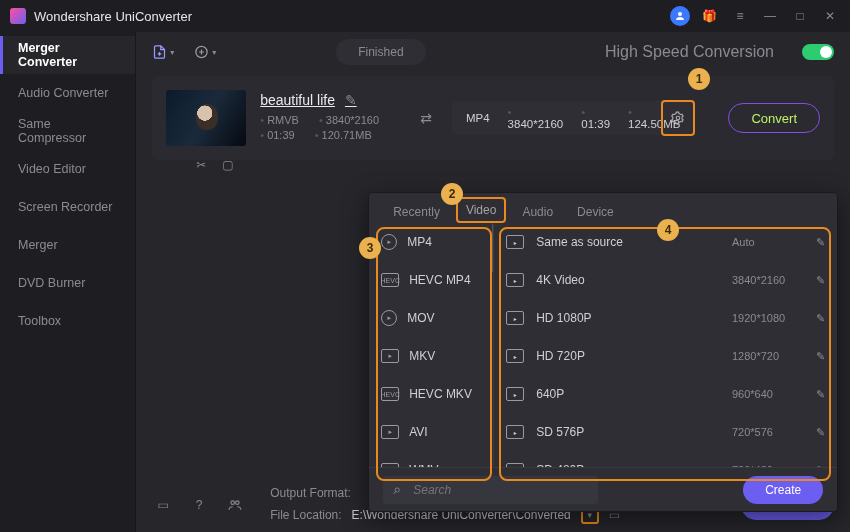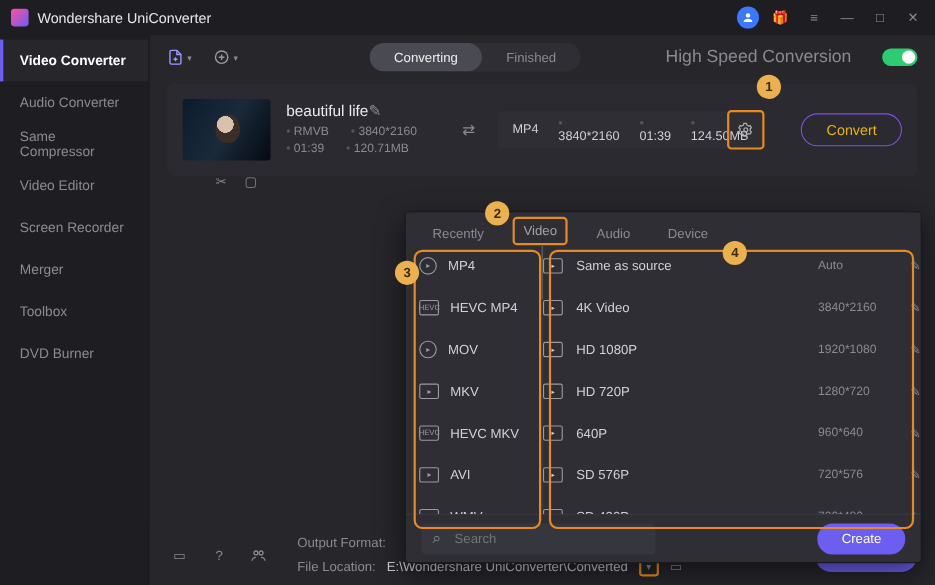--- a/index.html
+++ b/index.html
@@ -38,49 +38,49 @@
   .seg .opt.active{background:#4a4a52;color:#eee;border-radius:16px;}
   .toolbar .spacer{flex:1;}
   .hs-label{color:var(--muted);font-size:16px;margin-right:8px;}
   .toggle{width:32px;height:16px;background:#2ecc71;border-radius:10px;position:relative;}
   .toggle::after{content:"";position:absolute;width:12px;height:12px;background:#fff;border-radius:50%;top:2px;right:2px;}
   .card{margin:4px 16px 0 16px;background:var(--panel);border-radius:6px;height:84px;display:flex;align-items:center;padding:0 14px;gap:14px;position:relative;}
   .thumb{width:80px;height:56px;background:linear-gradient(120deg,#0b1b2b,#1b2a3a,#050912);border-radius:3px;position:relative;overflow:hidden;}
   .thumb::after{content:"";position:absolute;left:30px;top:14px;width:22px;height:26px;border-radius:50% 50% 45% 45%;background:radial-gradient(circle at 40% 35%,#d8c2ad 35%,#3b2e26 36%);}
   .thumb-ctl{position:absolute;left:30px;bottom:-26px;display:flex;gap:16px;color:var(--muted);font-size:12px;}
   .info{flex:0 0 140px;}
-  .title-row{display:flex;align-items:flex-end;gap:0;color:#e9e9ee;font-size:14px;margin-bottom:6px;}
+  .title-row{display:flex;align-items:flex-end;gap:10px;color:#e9e9ee;font-size:14px;margin-bottom:6px;text-decoration:underline;}
   .meta{display:flex;gap:20px;color:var(--muted);font-size:11px;margin-bottom:3px;}
   .meta span::before{content:"• ";color:#555;}
   .swap{color:var(--muted);font-size:14px;padding:0 6px;}
   .out-pill{flex:1;background:var(--bg3);border-radius:4px;height:34px;display:flex;align-items:center;gap:18px;padding:0 14px;color:#cfcfd6;font-size:11.5px;position:relative;max-width:270px;}
   .out-pill span::before{content:"• ";color:#555;}
   .out-pill span:first-child::before{content:"";}
   .gear-box{position:absolute;right:-1px;top:-1px;width:34px;height:36px;border:2px solid var(--orange);border-radius:4px;display:flex;align-items:center;justify-content:center;color:#aaa;}
   .callout{position:absolute;width:22px;height:22px;background:var(--orange2);color:#3b2a06;font-weight:700;border-radius:50%;display:flex;align-items:center;justify-content:center;font-size:12px;z-index:30;}
-  .convert{margin-left:20px;border:1.5px solid var(--accent2);color:#eab308;background:transparent;height:30px;padding:0 22px;border-radius:18px;font-size:13px;}
+  .convert{margin-left:20px;border:1.5px solid var(--accent2);color:#bef264;background:transparent;height:30px;padding:0 22px;border-radius:18px;font-size:13px;}
   
   .pop{position:absolute;left:232px;top:160px;width:470px;height:320px;background:var(--bg3);border-radius:4px;box-shadow:0 8px 24px rgba(0,0,0,.5);z-index:20;display:flex;flex-direction:column;border:1px solid #1a1a1e;}
-  .pop-tabs{display:flex;gap:18px;padding:8px 16px 0 16px;height:30px;align-items:flex-end;}
+  .pop-tabs{display:flex;gap:8px;padding:8px 16px 0 16px;height:30px;align-items:flex-end;}
   .pop-tab{color:var(--muted);font-size:12px;cursor:pointer;padding:4px 8px;}
   .pop-tab.active{color:#a3a3a3;border:2px solid var(--orange);border-radius:4px;position:relative;}
   .pop-body{flex:1;display:flex;overflow:hidden;}
   .fmt-col{width:125px;border-right:1px solid var(--border);overflow:auto;position:relative;}
   .fmt-col::after{content:"";position:absolute;top:0;right:-3px;width:4px;height:50px;background:#555;border-radius:2px;}
   .fmt-item{height:38px;display:flex;align-items:center;gap:10px;padding:0 12px;color:#cfcfd6;font-size:12px;cursor:pointer;}
   .fmt-icn{width:18px;height:14px;border:1.5px solid #9a9aa3;border-radius:2px;display:flex;align-items:center;justify-content:center;font-size:7px;color:#9a9aa3;}
   .fmt-icn.round{border-radius:50%;width:16px;height:16px;}
   .res-col{flex:1;overflow:auto;}
-  .res-item{height:38px;display:flex;align-items:center;gap:12px;padding:0 0;color:#cfcfd6;font-size:12px;cursor:pointer;position:relative;}
+  .res-item{height:38px;display:flex;align-items:center;gap:12px;padding:0 12px;color:#cfcfd6;font-size:12px;cursor:pointer;position:relative;}
   .res-item .picn{width:18px;height:14px;border:1.5px solid #9a9aa3;border-radius:2px;display:flex;align-items:center;justify-content:center;font-size:6px;}
   .res-item .label{flex:1;}
   .res-item .dim{width:72px;color:var(--muted);font-size:11px;}
   .res-item .edit{color:var(--muted);font-size:11px;}
   .pop-foot{height:44px;display:flex;align-items:center;padding:0 14px;gap:12px;border-top:1px solid var(--border);}
-  .search{flex:1;background:var(--bg4);border:none;border-radius:4px;height:28px;color:var(--text);padding:0 28px 0 10px;font-size:12px;}
+  .search{flex:1;background:var(--bg4);border:none;border-radius:4px;height:28px;color:var(--text);padding:0 28px 0 10px;font-size:12px;font-style:italic;}
   .search-wrap{position:relative;flex:1;}
   .search-wrap::before{content:"⌕";position:absolute;left:10px;top:5px;color:var(--muted);font-size:14px;}
   .search{padding-left:30px;}
   .create{background:var(--accent);color:#fff;border:none;height:28px;padding:0 22px;border-radius:16px;font-size:12px;}
   .ring3{position:absolute;border:2px solid var(--orange);border-radius:8px;pointer-events:none;z-index:25;}
   .ring-fmt{left:7px;top:34px;width:116px;height:254px;}
   .ring-res{left:130px;top:34px;width:332px;height:254px;}
   .bottom{position:absolute;left:0;right:0;bottom:0;height:54px;background:var(--bg2);display:flex;align-items:center;padding:0 16px;}
   .bottom .bicn{width:22px;height:22px;color:var(--muted);margin-right:14px;display:flex;align-items:center;justify-content:center;}
   .bcol{display:flex;flex-direction:column;gap:6px;margin-left:10px;}
@@ -105,49 +105,48 @@
   <div class="title-icn gift">🎁</div>
   <div class="title-icn">≡</div>
   <div class="title-icn">—</div>
   <div class="title-icn">□</div>
   <div class="title-icn">✕</div>
 </div>
 
 <div class="shell">
 
   <div class="sidebar">
-    <div class="side-item active">Video Converter</div>
+    <div class="side-item active">Merger Converter</div>
     <div class="side-item">Audio Converter</div>
     <div class="side-item">Same Compressor</div>
     <div class="side-item">Video Editor</div>
     <div class="side-item">Screen Recorder</div>
     <div class="side-item">Merger</div>
+    <div class="side-item">DVD Burner</div>
     <div class="side-item">Toolbox</div>
-    <div class="side-item">DVD Burner</div>
   </div>
 
   <div class="main">
     <div class="toolbar">
       <div class="tb-btn">
         <svg width="16" height="18" viewBox="0 0 24 24" fill="none" stroke="#9a9aff" stroke-width="2">
             <path d="M14 2H6a2 2 0 0 0-2 2v16a2 2 0 0 0 2 2h12a2 2 0 0 0 2-2V8z"></path>
             <path d="M14 2v6h6"></path>
             <path d="M12 12v6M9 15h6"></path>
           </svg>
           <span class="chev">▾</span>
       </div>
       <div class="tb-btn">
         <svg width="16" height="16" viewBox="0 0 24 24" fill="none" stroke="#9a9aa3" stroke-width="2">
             <circle cx="12" cy="12" r="9"></circle>
             <path d="M12 8v8M8 12h8"></path>
           </svg>
           <span class="chev">▾</span>
       </div>
       <div class="seg">
-        <div class="opt active">Converting</div>
         <div class="opt">Finished</div>
       </div>
       <div class="spacer"></div>
       <div class="hs-label">High Speed Conversion</div>
       <div class="toggle"></div>
     </div>
 
     <div class="card">
       <div style="position:relative;">
         <div class="thumb"></div>

